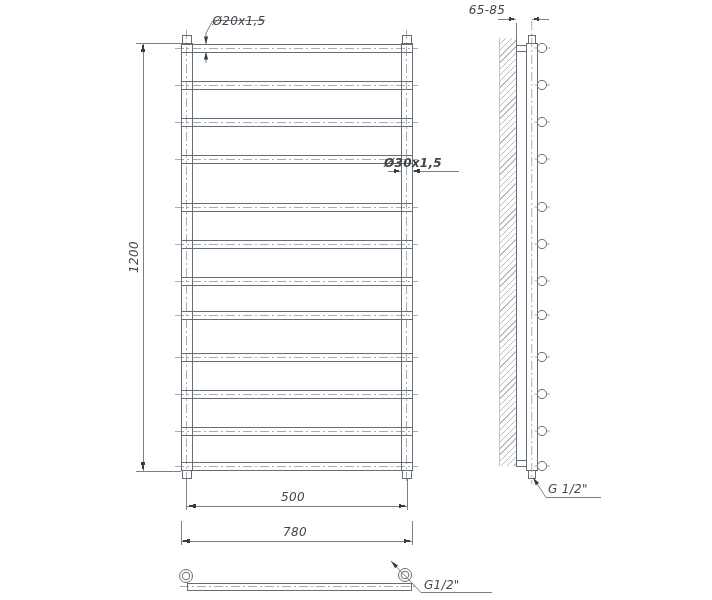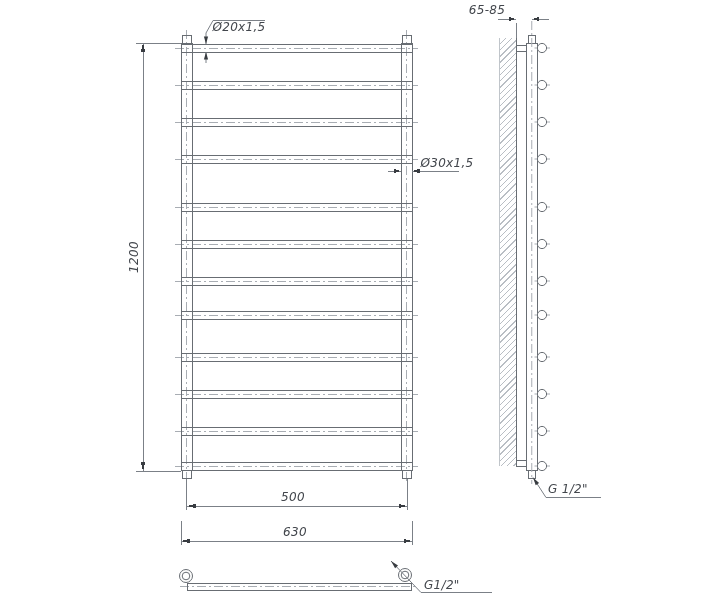--- a/index.html
+++ b/index.html
@@ -189,28 +189,28 @@
         <circle cx="405" cy="575" r="3.8"></circle>
       </g>
       <g>
         <line class="dim" x1="391" y1="561" x2="421" y2="592.5"></line>
         <line class="dim" x1="421" y1="592.5" x2="492" y2="592.5"></line>
         <polygon class="arr" points="391,561 398,565.4 395.1,568.2"></polygon>
       </g>
     </g>
   </svg>
 
-  <div class="lbl" style="left:211px;top:20px;width:56px;">Ø20x1,5</div>
-
-  <div class="lbl" style="left:420px;top:156px;width:54px;">Ø30x1,5</div>
+  <div class="lbl" style="left:211px;top:14px;width:56px;">Ø20x1,5</div>
+
+  <div class="lbl" style="left:384px;top:156px;width:54px;font-weight:bold;">Ø30x1,5</div>
 
   <div class="lbl rot" style="left:114px;top:250px;width:40px;">1200</div>
 
   <div class="lbl" style="left:273px;top:490px;width:40px;">500</div>
 
-  <div class="lbl" style="left:275px;top:525px;width:40px;">630</div>
+  <div class="lbl" style="left:275px;top:525px;width:40px;">780</div>
 
   <div class="lbl" style="left:465px;top:3px;width:44px;">65-85</div>
 
   <div class="lbl left" style="left:548px;top:482px;width:48px;">G 1/2"</div>
 
   <div class="lbl left" style="left:424px;top:578px;width:44px;">G1/2"</div>
 </div>
 
 </body></html>

